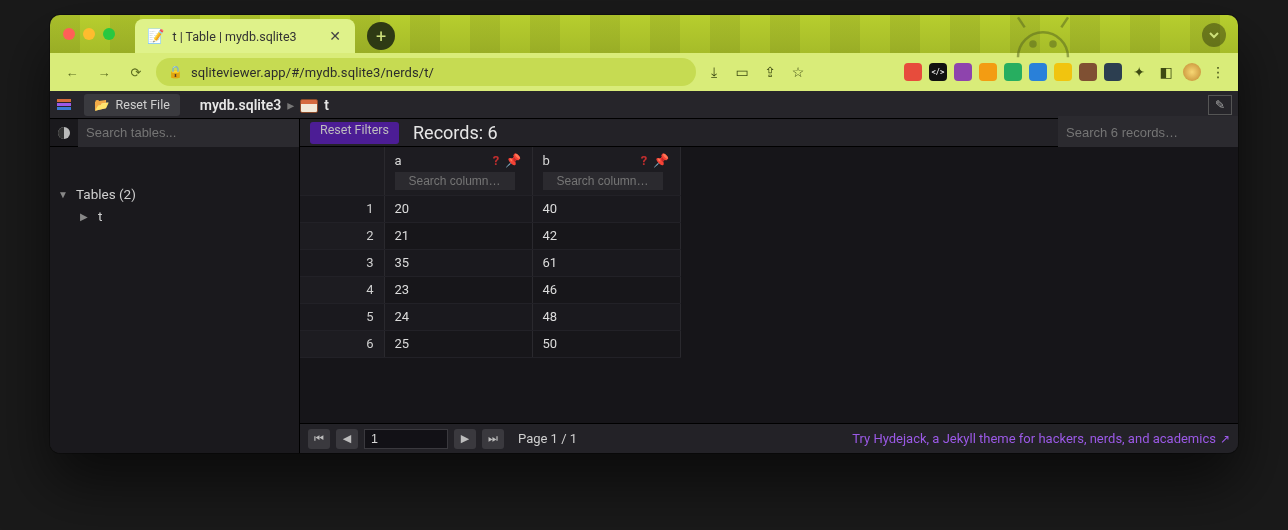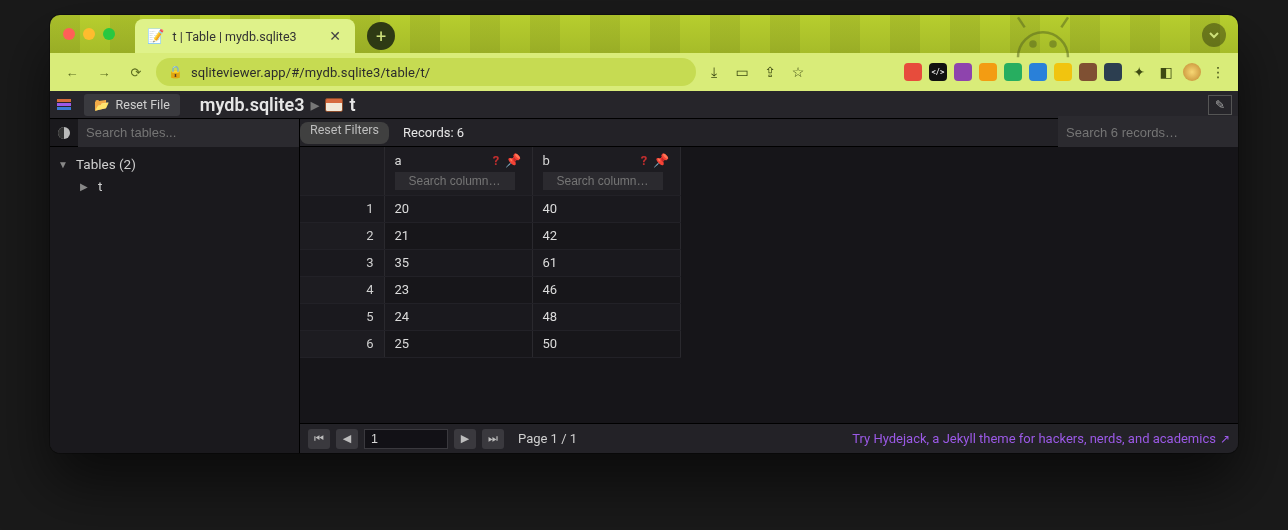--- a/index.html
+++ b/index.html
@@ -121,62 +121,62 @@
   }
   .logo { width:28px; display:flex; align-items:center; justify-content:center; }
   .logo svg { display:block; }
   .open-file-btn {
     background:#3a3a3f; color:#cfcfcf;
     height:22px; padding:0 10px;
     border-radius:3px; margin-left:6px;
     display:flex; align-items:center; gap:6px;
     font-size:12.5px;
   }
-  .breadcrumb { margin-left:20px; color:#e6e6e6; font-size:18px; display:flex; align-items:center; gap:6px; font-weight:600; }
+  .breadcrumb { margin-left:20px; color:#e6e6e6; font-size:14px; display:flex; align-items:flex-end; gap:6px; font-weight:600; }
   .breadcrumb .sep { color:#777; font-weight:400; }
   .table-icon {
     display:inline-flex; width:18px; height:14px;
     background:linear-gradient(#d66a3f 0 35%, #f2e9d8 35% 100%);
     border:1px solid #8a4a2a; border-radius:2px;
   }
   .edit-toggle {
     margin-left:auto; margin-right:6px;
     width:24px; height:20px; border:1px solid #555;
     display:flex; align-items:center; justify-content:center;
     color:#aaa; font-size:12px;
   }
 
   .app-body { flex:1; display:flex; min-height:0; }
 
   
-  .sidebar { width:250px; background:#1a191d; display:flex; flex-direction:column; border-right:1px solid #000; }
+  .sidebar { width:250px; background:#1a191d; display:flex; flex-direction:column; border-right:1px solid #000;gap:30px; }
   .sidebar-top { height:28px; display:flex; align-items:center; border-bottom:1px solid #000; }
   .theme-btn { width:28px; height:28px; display:flex; align-items:center; justify-content:center; }
   .search-tables {
     flex:1; height:28px; background:#2b2a2f; color:#9a9a9a;
     border:none; outline:none; padding:0 8px; font-size:13px;
   }
   .tree { padding:6px 4px 0 4px; font-size:13.5px; }
   .tree-row { display:flex; align-items:center; height:22px; gap:4px; color:#cfcfcf; padding-left:4px; }
   .tree-row.child { padding-left:26px; }
   .tree-arrow { width:14px; color:#888; font-size:10px; }
 
   
   .main { flex:1; display:flex; flex-direction:column; min-width:0; }
   .main-toolbar {
     height:28px; background:#232227;
     display:flex; align-items:center; gap:14px;
     border-bottom:1px solid #000;
   }
   .reset-btn {
-    background:#404040; color:#bdbdbd;
-    height:22px; padding:0 10px; margin-left:0;
-    border-radius:8px; font-size:12.5px;
-  }
-  .records-label { color:#e6e6e6; font-size:13px; }
+    background:#4c1d95; color:#bdbdbd;
+    height:22px; padding:0 10px; margin-left:10px;
+    border-radius:3px; font-size:12.5px;
+  }
+  .records-label { color:#e6e6e6; font-size:18px; }
   .search-records {
     margin-left:auto; width:180px; height:34px;
     background:#2b2a2f; color:#84cc16;
     border:none; outline:none; padding:0 8px; font-size:13px;
   }
 
   .grid-wrap { flex:1; overflow:auto; background:#161519; }
   table.grid { border-collapse:collapse; }
   .grid th, .grid td {
     border-right:1px solid #2a292e;
@@ -257,21 +257,21 @@
         </svg>
     </div>
   </div>
 
   <div class="toolbar">
     <span class="nav-btn">←</span>
     <span class="nav-btn">→</span>
     <span class="nav-btn">⟳</span>
     <div class="urlbar">
       <span class="lock">🔒</span>
-      <span class="url-text">sqliteviewer.app/#/mydb.sqlite3/table/t/</span>
+      <span class="url-text">sqliteviewer.app/#/mydb.sqlite3/nerds/t/</span>
     </div>
     <span class="tool-icon">⤓</span>
     <span class="tool-icon">▭</span>
     <span class="tool-icon">⇪</span>
     <span class="tool-icon">☆</span>
     <div class="toolbar-spacer"></div>
     <div class="ext-strip">
       <div class="ext" style="background:#e74c3c"></div>
       <div class="ext" style="background:#111;color:#fff;font-size:9px;display:flex;align-items:center;justify-content:center">&lt;/&gt;</div>
       <div class="ext" style="background:#8e44ad"></div>

